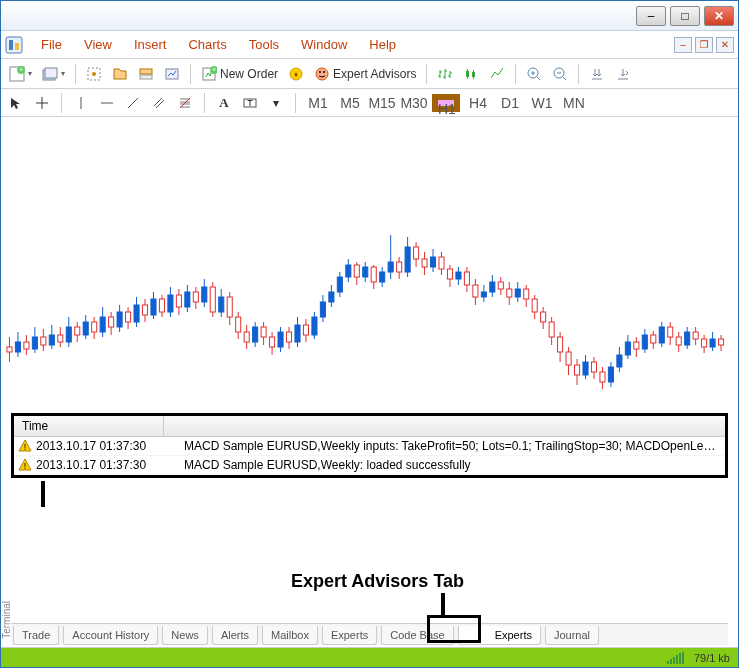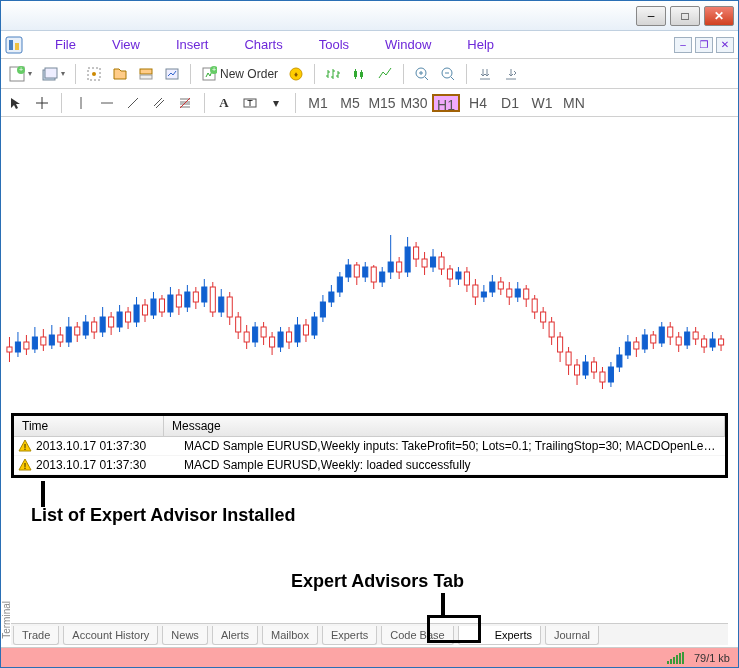--- a/index.html
+++ b/index.html
@@ -6,37 +6,37 @@
 body { background: #fff; width: 739px; height: 668px; overflow: hidden; }
 
 .window { width: 739px; height: 668px; border: 1px solid #2a6fb5; position: relative; background: #fff; }
 .titlebar { height: 30px; background: linear-gradient(#fff, #e8f0f8); display: flex; align-items: center; justify-content: flex-end; padding: 0 4px; border-bottom: 1px solid #c0d0e0; }
 .titlebar .btns { display: flex; gap: 4px; }
 .titlebar .wb { width: 30px; height: 20px; border: 1px solid #888; border-radius: 2px; font-size: 12px; line-height: 18px; text-align: center; cursor: default; }
 .titlebar .wb.min { background: linear-gradient(#f5f5f5,#d5d5d5); }
 .titlebar .wb.max { background: linear-gradient(#f5f5f5,#d5d5d5); }
 .titlebar .wb.close { background: linear-gradient(#f08070,#d04020); color:#fff; font-weight:bold; }
 
-.menubar { height: 28px; display: flex; align-items: center; gap: 16px; padding: 0 4px; border-bottom: 1px solid #d0d0d0; font-size: 13px; color: #6d28d9; }
+.menubar { height: 28px; display: flex; align-items: center; gap: 2px; padding: 0 4px; border-bottom: 1px solid #d0d0d0; font-size: 13px; color: #c2410c; }
 .menubar .app-icon { width: 18px; height: 18px; margin-right: 6px; }
 .menubar .app-icon svg{display:block;}
 .menubar .mi { padding: 3px 10px; border-radius: 2px; }
 .mdi-btns { margin-left: auto; display: flex; gap: 3px; }
 .mdi-btns .sb { width: 18px; height: 16px; border: 1px solid #a0b0c0; font-size: 10px; line-height: 14px; text-align: center; background: #eef4fa; }
 
 .toolbar { height: 30px; display: flex; align-items: center; gap: 2px; padding: 0 4px; border-bottom: 1px solid #d0d0d0; font-size: 12px; color: #333; }
 .tb-sep { width: 1px; height: 20px; background: #ccc; margin: 0 4px; }
 .tb-btn { display: inline-flex; align-items: center; gap: 3px; padding: 2px 4px; border-radius: 2px; }
 .tb-btn .drop { font-size: 8px; color: #666; }
 .toolbar svg { display: block; }
 
 .drawbar { height: 28px; display: flex; align-items: center; gap: 4px; padding: 0 4px; border-bottom: 1px solid #d0d0d0; font-size: 12px; color: #333; }
 .drawbar .db { width: 22px; height: 20px; display: flex; align-items: center; justify-content: center; }
 .drawbar .tfbtn { width: 28px; height: 18px; text-align: center; padding-top:1px; font-size: 14px; color: #555; }
-.drawbar .tfbtn.active { border: 2px solid #a16207; background: #f0abfc; }
+.drawbar .tfbtn.active { border: 6px solid #a16207; background: #f0abfc; }
 
 .chart-area { height: 296px; position: relative; background: #fff; overflow: hidden; }
 .chart-area svg { display: block; }
 
 .terminal-pane { position: relative; border: 3px solid #000; margin: 0 10px; }
 .log-header { display: flex; background: linear-gradient(#fafafa,#e8e8e8); border-bottom: 1px solid #ccc; font-size: 12px; }
 .log-header .col { padding: 3px 8px; border-right: 1px solid #ccc; }
 .log-header .col.time { width: 150px; }
 .log-header .col.msg { flex: 1; }
 .log-row { display: flex; font-size: 12px; padding: 2px 4px; align-items: center; border-bottom: 1px solid #f5f5f5; }
@@ -47,21 +47,21 @@
 .annotation1 { position: absolute; font: bold 18px Arial; color: #000; }
 .ann-line { position:absolute; background:#000; }
 
 .tabstrip { position: absolute; left: 10px; right: 10px; bottom: 22px; height: 22px; display: flex; align-items: flex-end; font-size: 11px; border-top: 1px solid #ccc; background: #f4f4f4; }
 .tabstrip .tab { padding: 3px 8px; margin: 0 2px; border: 1px solid #ccc; border-top: none; border-radius: 0 0 3px 3px; background: #f8f8f8; color: #555; }
 .tabstrip .tab.active { background: #fff; color: #000; font-weight: normal; padding-left: 36px; }
 .tabstrip .left-lbl { writing-mode: vertical-rl; transform: rotate(180deg); font-size: 10px; color: #888; padding: 2px; position: absolute; left: -12px; bottom: 4px; }
 
 .tab-highlight { position: absolute; border: 3px solid #000; pointer-events: none; }
 
-.statusbar { position: absolute; left: 0; right: 0; bottom: 0; height: 20px; border-top: 1px solid #ccc; display: flex; align-items: center; justify-content: flex-end; gap: 10px; padding: 0 8px; font-size: 11px; color: #333; background: #fca5a5;}
+.statusbar { position: absolute; left: 0; right: 0; bottom: 0; height: 20px; border-top: 1px solid #ccc; display: flex; align-items: center; justify-content: flex-end; gap: 10px; padding: 0 8px; font-size: 11px; color: #333; background: #84cc16;}
 .conn-bars { display: flex; gap: 1px; align-items: flex-end; height: 12px; }
 .conn-bars span { width: 2px; background: #3a9a3a; }
 </style>
 </head>
 <body>
 
 <div class="window">
 
   <div class="titlebar">
     <div class="btns">
@@ -142,20 +142,29 @@
           <text x="13" y="6" font-size="7" text-anchor="middle" fill="#fff">+</text>
         </svg>
       <span>New Order</span>
     </span>
     <span class="tb-btn">
         <svg width="16" height="16">
           <circle cx="8" cy="8" r="6" fill="#fc0" stroke="#c90"></circle>
           <text x="8" y="11" font-size="8" text-anchor="middle" fill="#850">♦</text>
         </svg>
       </span>
+    <span class="tb-btn">
+      <svg width="16" height="16">
+          <circle cx="8" cy="8" r="6" fill="#fa8" stroke="#c50"></circle>
+          <circle cx="6" cy="6" r="1" fill="#000"></circle>
+          <circle cx="10" cy="6" r="1" fill="#000"></circle>
+          <path d="M5 10q3 2 6 0" fill="none" stroke="#000"></path>
+        </svg>
+      <span>Expert Advisors</span>
+    </span>
     <div class="tb-sep"></div>
     <span class="tb-btn">
         <svg width="16" height="16">
           <path d="M3 4v8M3 6h2M3 10h-2M8 3v10M8 5h2M8 11h-2M13 5v7M13 7h2M13 10h-2" stroke="#3a3" fill="none"></path>
         </svg>
       </span>
     <span class="tb-btn">
         <svg width="16" height="16">
           <rect x="3" y="5" width="3" height="6" fill="#3a3"></rect>
           <path d="M4.5 3v2M4.5 11v2" stroke="#3a3"></path>
@@ -427,42 +436,40 @@
         <line x1="711.5862068965517" y1="215" x2="711.5862068965517" y2="234" stroke="#1060d0" stroke-width="1"></line>
         <rect x="709.0448275862069" y="222" width="5.082758620689655" height="8" fill="#1060d0" stroke="#1060d0"></rect>
         <line x1="720.0574712643678" y1="218" x2="720.0574712643678" y2="234" stroke="#e03030" stroke-width="1"></line>
         <rect x="717.516091954023" y="222" width="5.082758620689655" height="6" fill="#fff" stroke="#e03030"></rect>
       </svg>
   </div>
 
   <div class="terminal-pane">
     <div class="log-header">
       <div class="col time">Time</div>
-      <div class="col msg">Message</div>
     </div>
     <div class="log-row">
       <span class="ic"><svg width="14" height="14">
             <path d="M7 1L13 12H1z" fill="#fc0" stroke="#a80"></path>
             <text x="7" y="11" font-size="9" text-anchor="middle" fill="#000">!</text>
           </svg></span>
       <span class="time">2013.10.17 01:37:30</span>
       <span class="msg">MACD Sample EURUSD,Weekly inputs: TakeProfit=50; Lots=0.1; TrailingStop=30; MACDOpenLevel=3; MA...</span>
     </div>
     <div class="log-row">
       <span class="ic"><svg width="14" height="14">
             <path d="M7 1L13 12H1z" fill="#fc0" stroke="#a80"></path>
             <text x="7" y="11" font-size="9" text-anchor="middle" fill="#000">!</text>
           </svg></span>
       <span class="time">2013.10.17 01:37:30</span>
       <span class="msg">MACD Sample EURUSD,Weekly: loaded successfully</span>
     </div>
   </div>
 
   <div class="ann-line" style="left:40px; top:480px; width:4px; height:26px;"></div>
-  <div class="annotation1" style="left:30px; top:504px;">List of Expert Advisor Installed</div>
 
   <div class="annotation1" style="left:290px; top:570px;">Expert Advisors Tab</div>
   <div class="ann-line" style="left:440px; top:592px; width:4px; height:24px;"></div>
 
   <div class="tabstrip">
     <span class="left-lbl">Terminal</span>
     <span class="tab">Trade</span>
     <span class="tab">Account History</span>
     <span class="tab">News</span>
     <span class="tab">Alerts</span>

